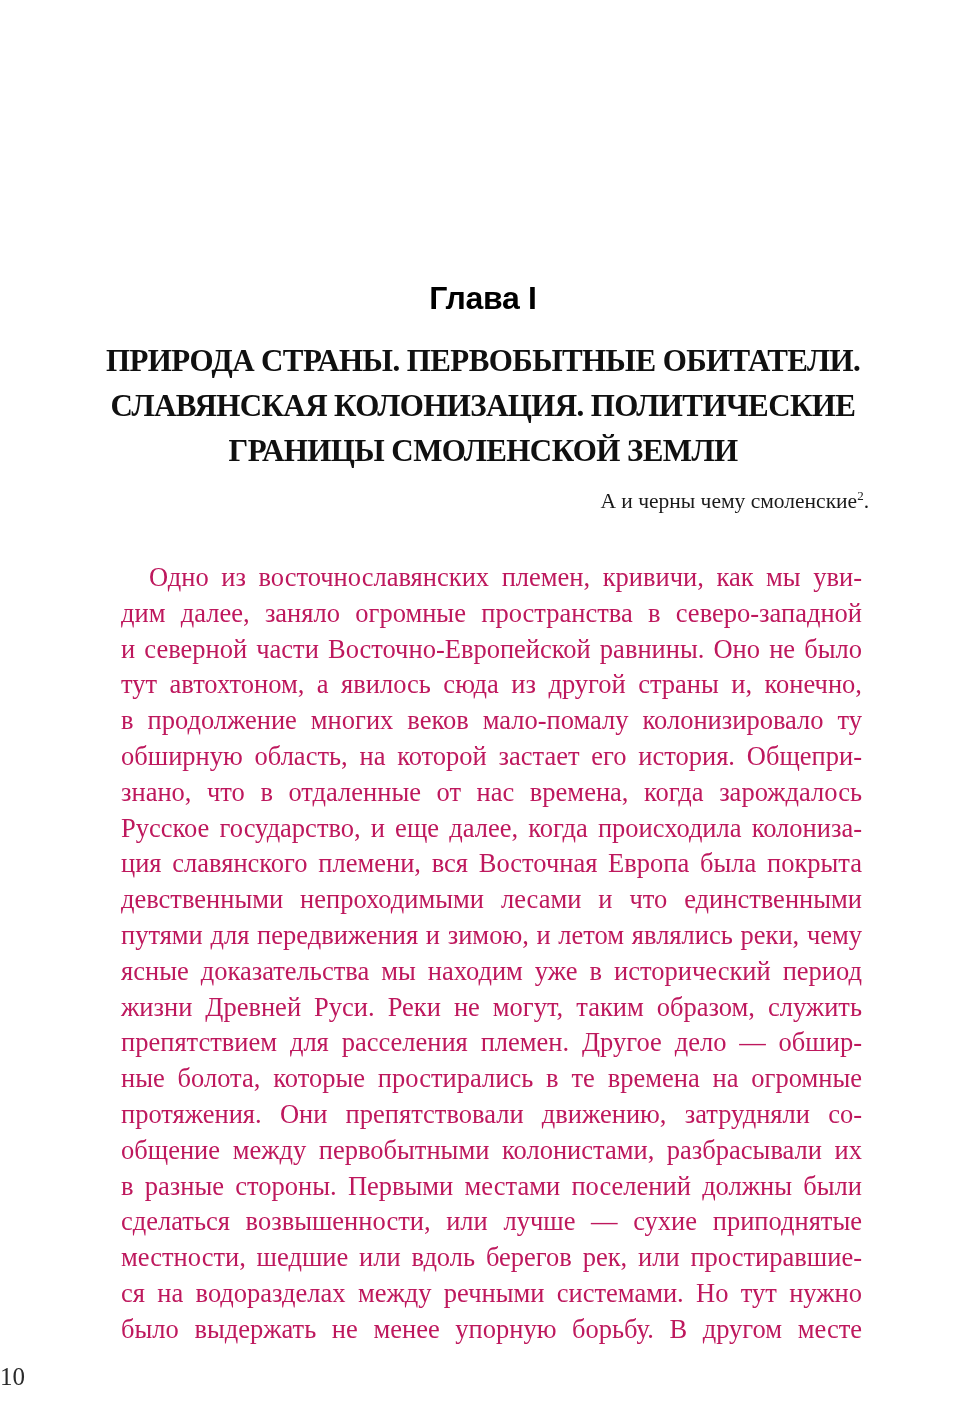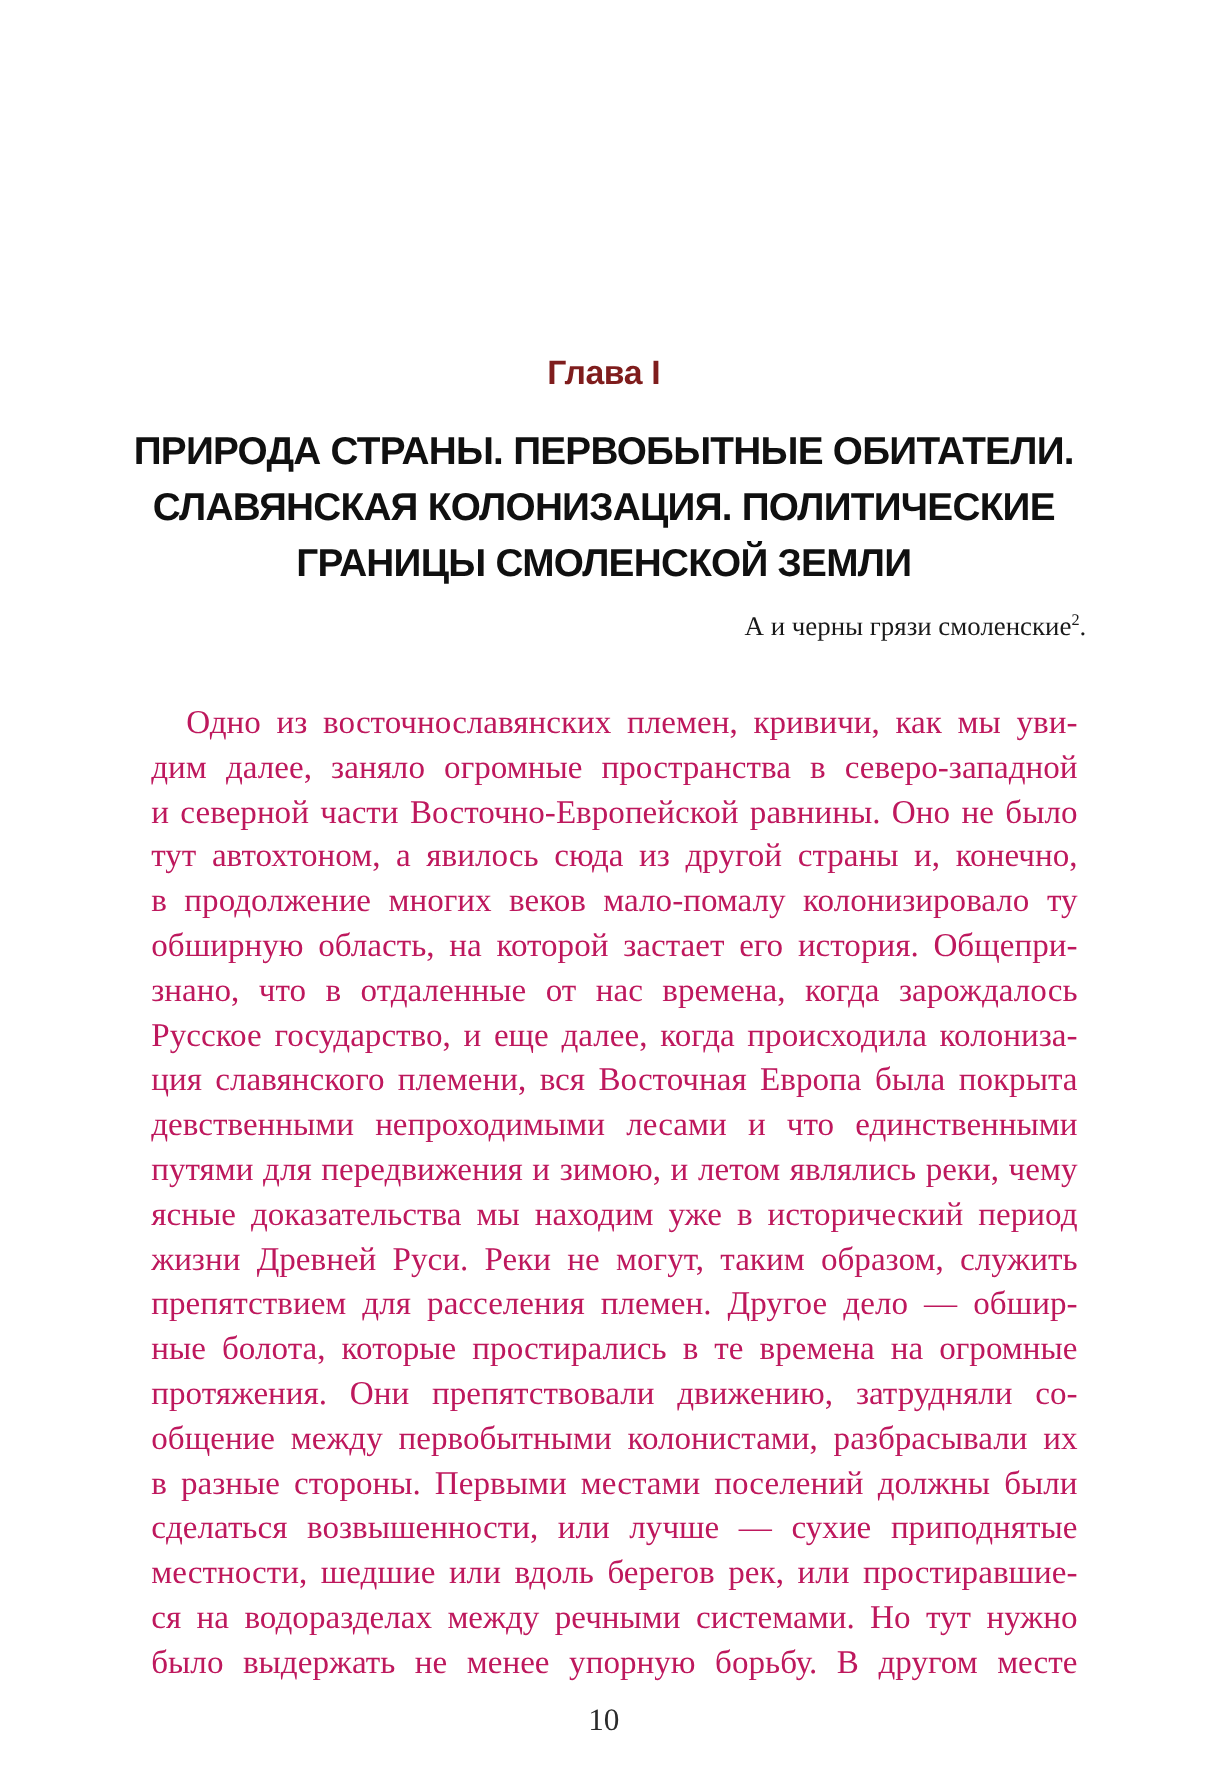--- a/index.html
+++ b/index.html
@@ -18,33 +18,33 @@
   }
   .chapter-heading {
     position: absolute;
     top: 281px;
     left: 0;
     width: 100%;
     margin: 0;
     text-align: center;
     font-family: "Liberation Sans", sans-serif;
     font-weight: 700;
-    font-size: 27px;
+    font-size: 32px;
     line-height: 34px;
     letter-spacing: -0.3px;
-    color: #7f1d1d;
+    color: #000000;
   }
   .chapter-title {
     position: absolute;
     top: 338px;
     left: 50px;
     right: 50px;
     margin: 0;
     text-align: center;
-    font-family: Liberation Sans, sans-serif;
+    font-family: Liberation Serif, serif;
     font-weight: 700;
     font-size: 31px;
     line-height: 45px;
     letter-spacing: -0.6px;
     white-space: pre-line;
     color: #101010;
   }
   .epigraph {
     position: absolute;
     top: 488px;
@@ -71,38 +71,37 @@
     text-align-last: justify;
     -moz-text-align-last: justify;
     white-space: pre-line;
     color: #be185d;
   }
   .page-number {
     position: absolute;
     top: 1363px;
     left: 0;
     width: 100%;
-    text-align: center;
     font-size: 25px;
     line-height: 28px;
     color: #2a2a2a;
   }
 </style>
 </head>
 <body>
 
 <div class="page">
 
   <h2 class="chapter-heading">Глава I</h2>
 
   <h1 class="chapter-title">ПРИРОДА СТРАНЫ. ПЕРВОБЫТНЫЕ ОБИТАТЕЛИ.
 СЛАВЯНСКАЯ КОЛОНИЗАЦИЯ. ПОЛИТИЧЕСКИЕ
 ГРАНИЦЫ СМОЛЕНСКОЙ ЗЕМЛИ</h1>
 
-  <div class="epigraph"><span>А и черны грязи смоленские</span><sup>2</sup><span>.</span></div>
+  <div class="epigraph"><span>А и черны чему смоленские</span><sup>2</sup><span>.</span></div>
 
   <div class="body-paragraph">Одно из восточнославянских племен, кривичи, как мы уви-
 дим далее, заняло огромные пространства в северо-западной
 и северной части Восточно-Европейской равнины. Оно не было
 тут автохтоном, а явилось сюда из другой страны и, конечно,
 в продолжение многих веков мало-помалу колонизировало ту
 обширную область, на которой застает его история. Общепри-
 знано, что в отдаленные от нас времена, когда зарождалось
 Русское государство, и еще далее, когда происходила колониза-
 ция славянского племени, вся Восточная Европа была покрыта

